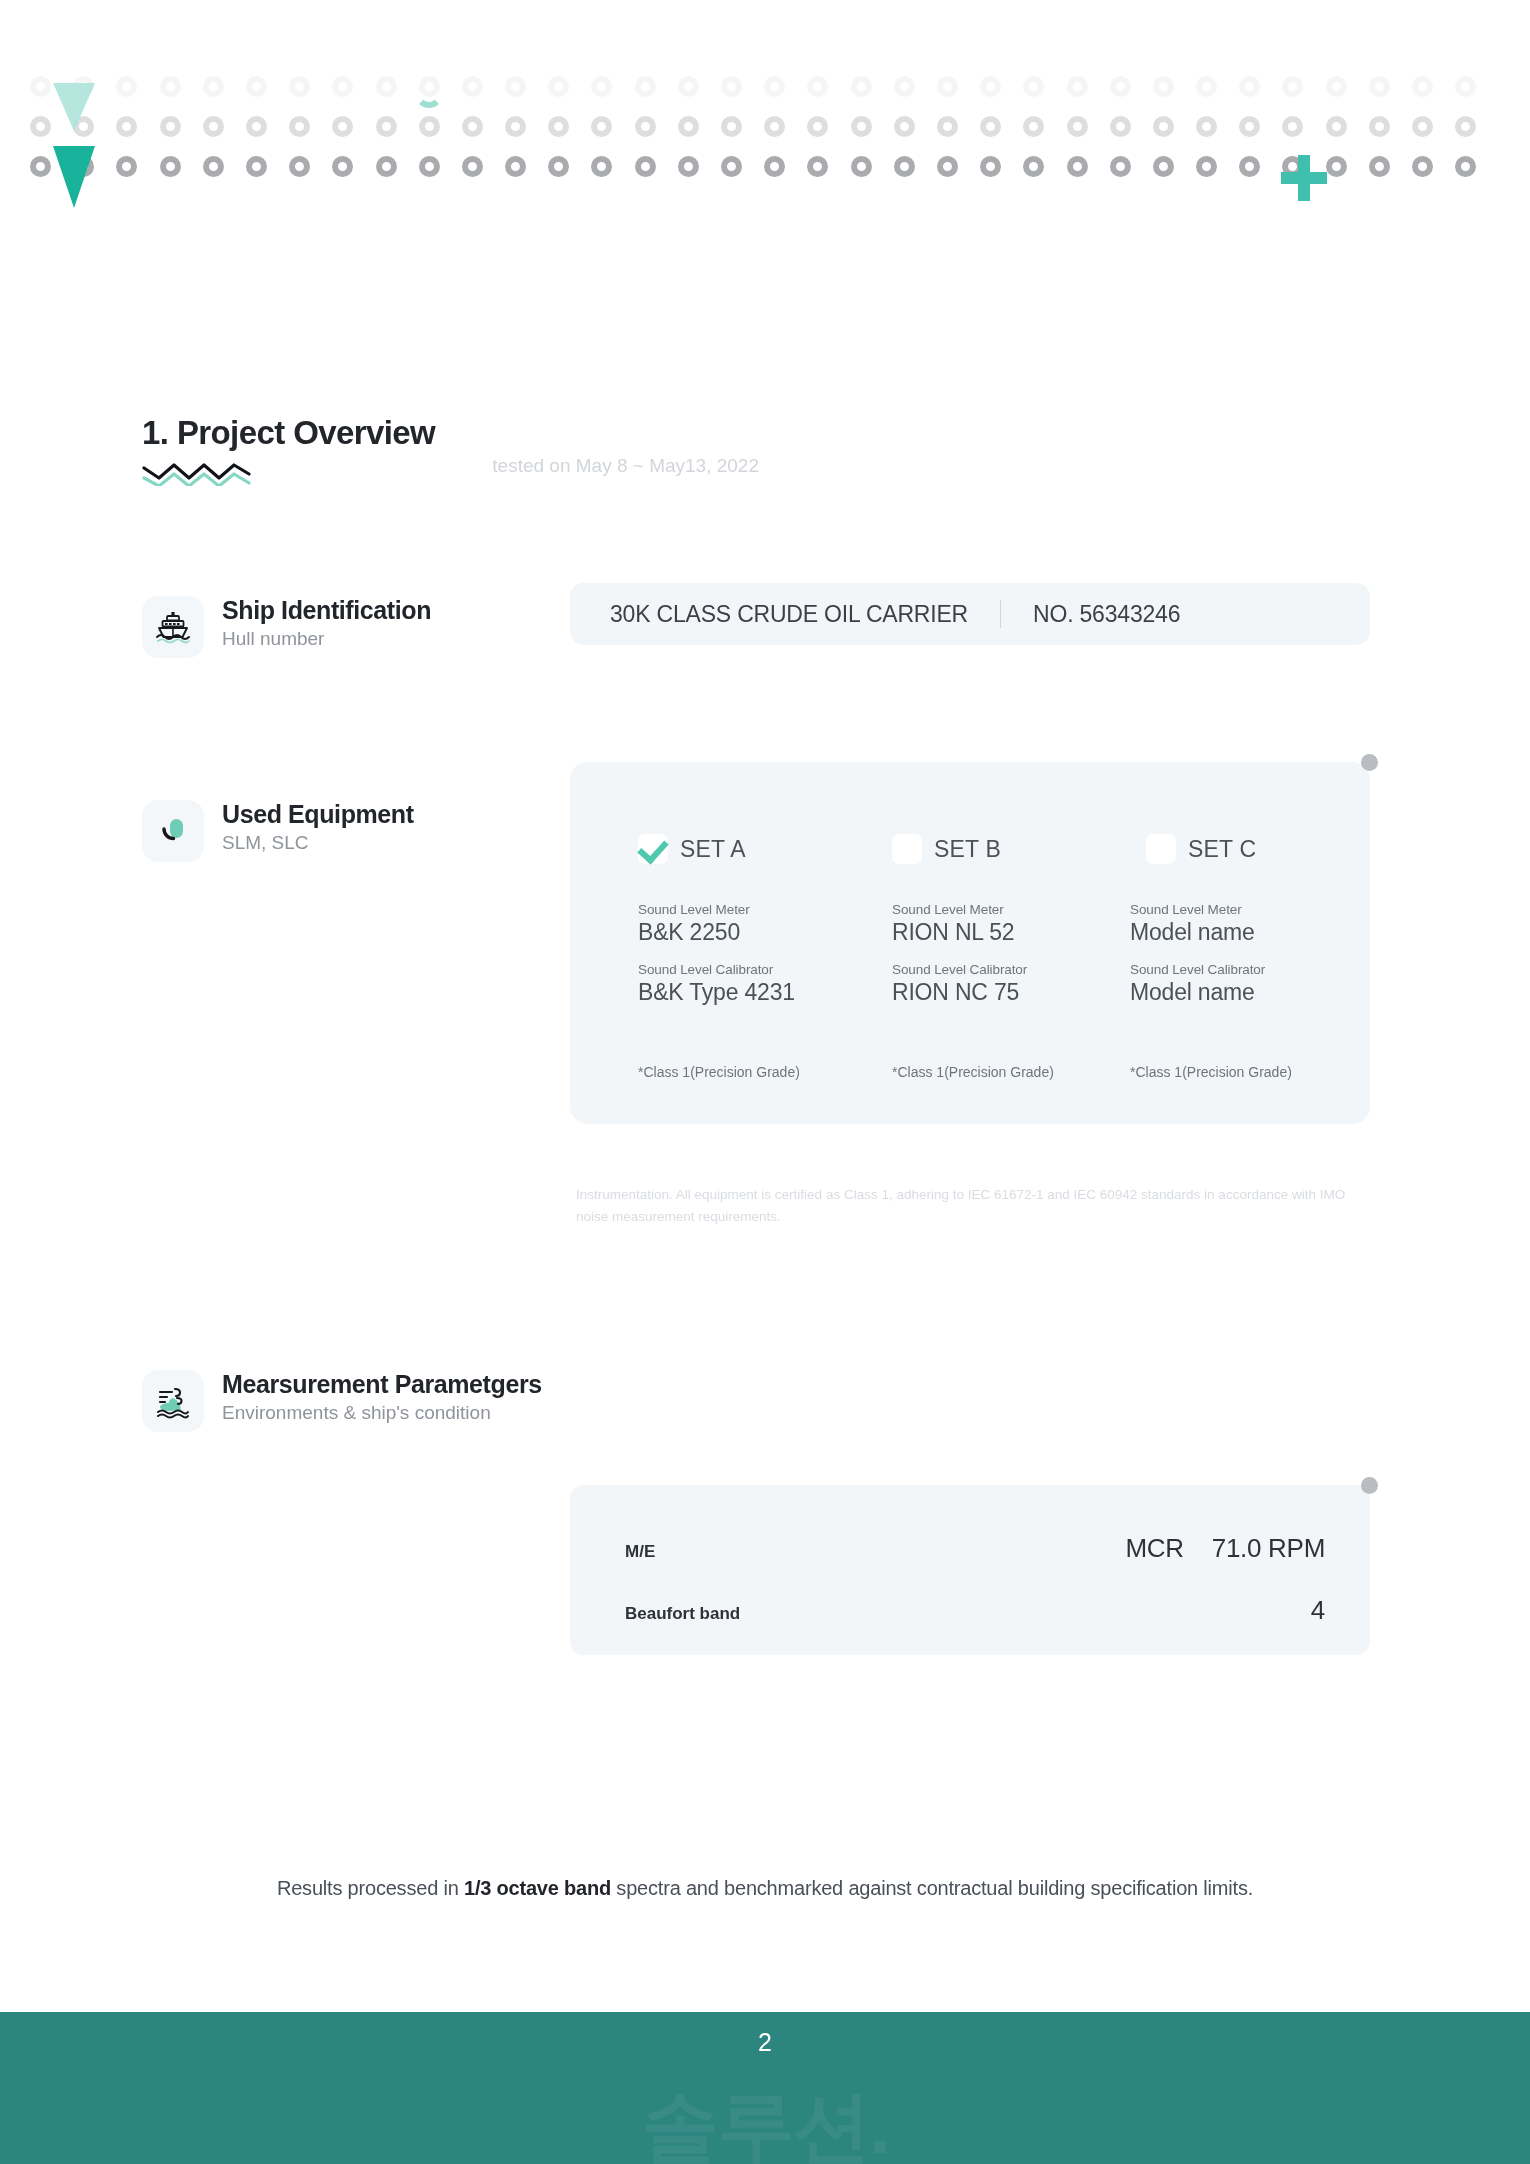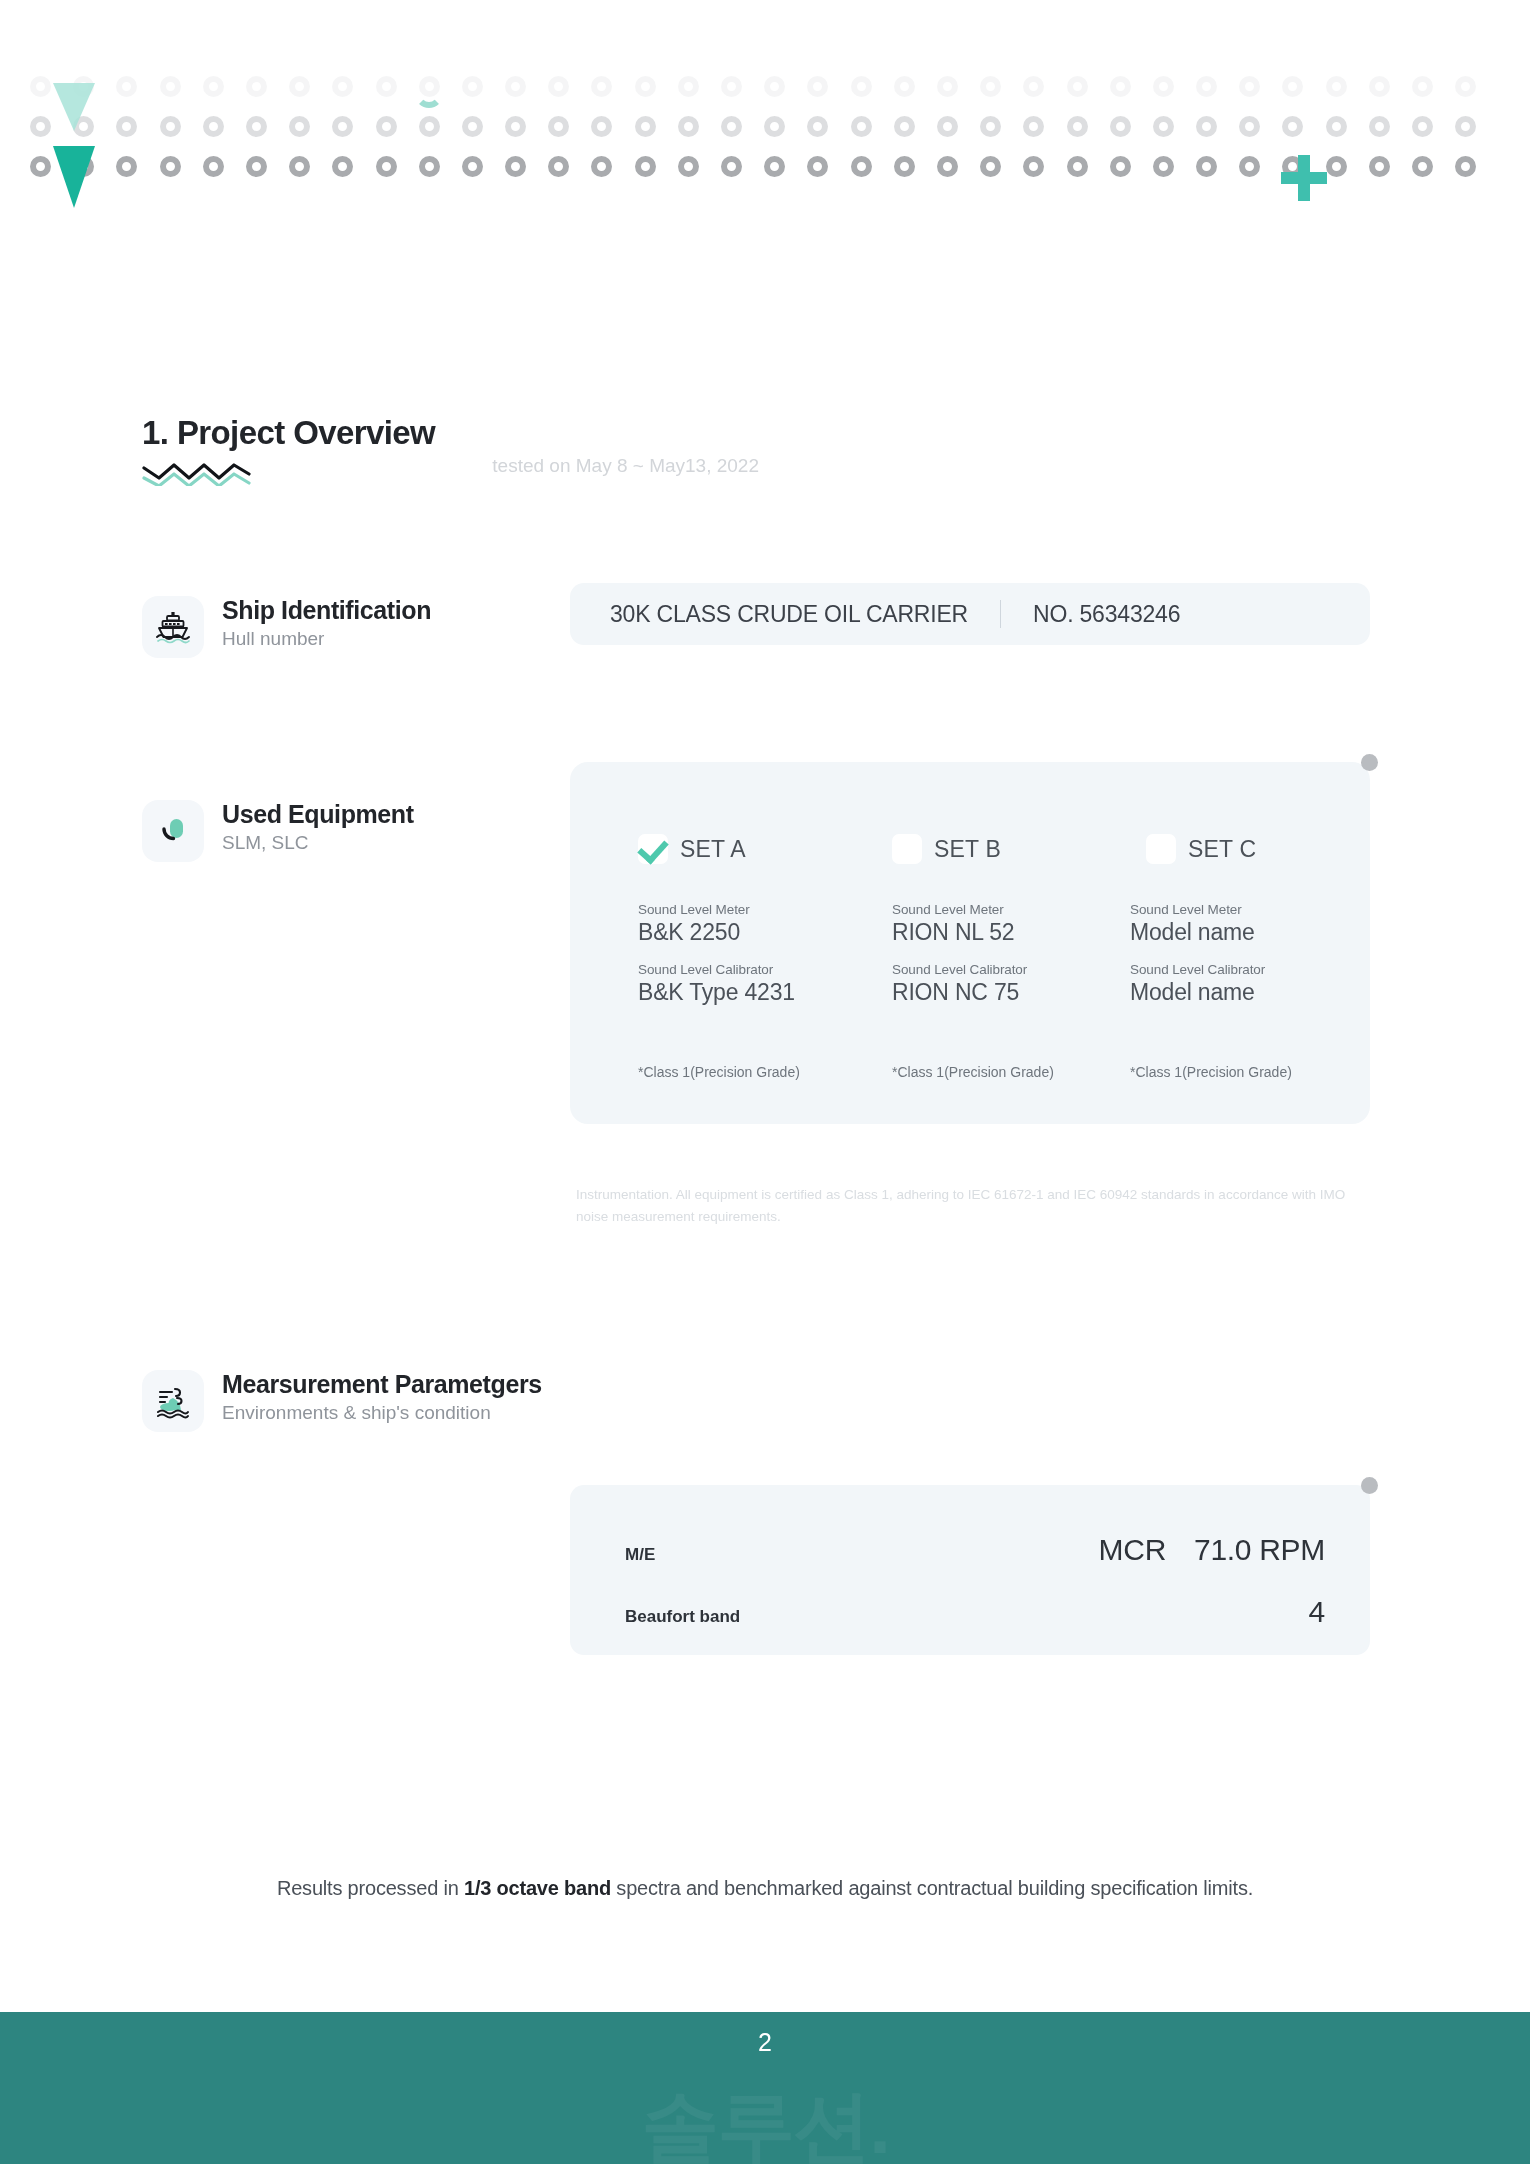--- a/index.html
+++ b/index.html
@@ -267,21 +267,21 @@
   }
   .param-row.p1 { top: 48px; }
   .param-row.p2 { top: 110px; }
   .p-key {
     font-size: 17px;
     font-weight: 700;
     color: #2e333a;
   }
   .p-vals { display: flex; align-items: baseline; gap: 28px; }
   .p-val {
-    font-size: 30px;
+    font-size: 26px;
     color: #2e333a;
     letter-spacing: -0.3px;
   }
 
   
   .bottom-note {
     position: absolute;
     left: 0; right: 0;
     top: 1845px;
     text-align: center;

